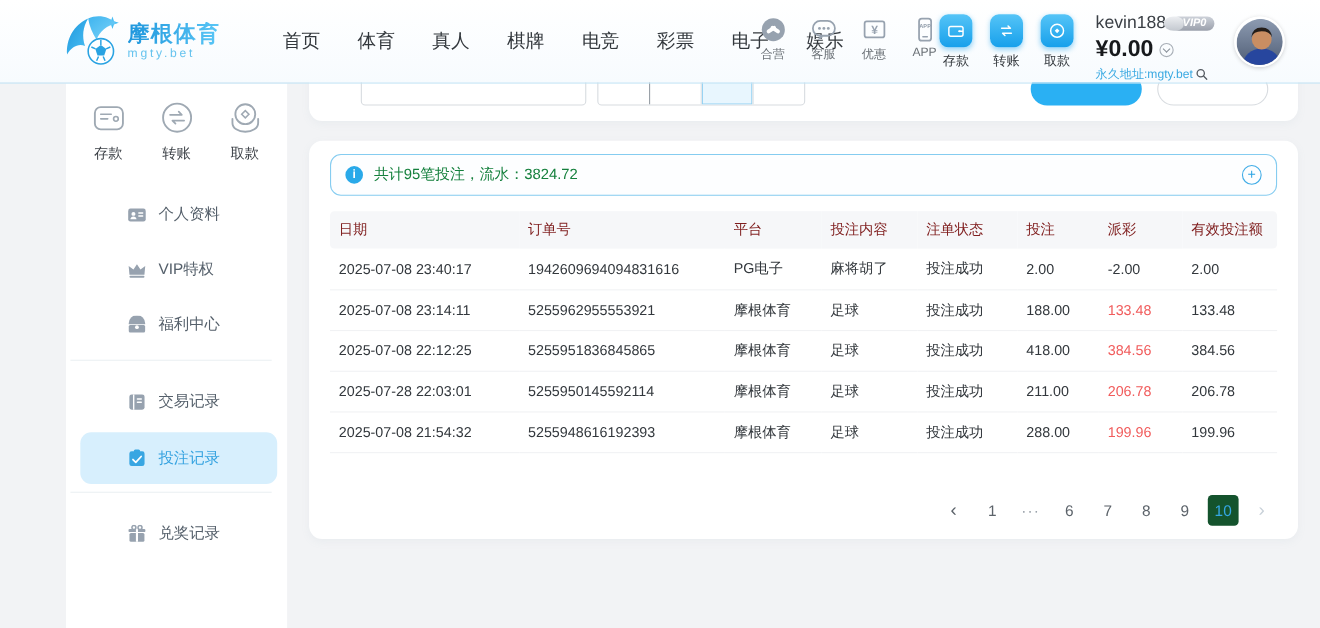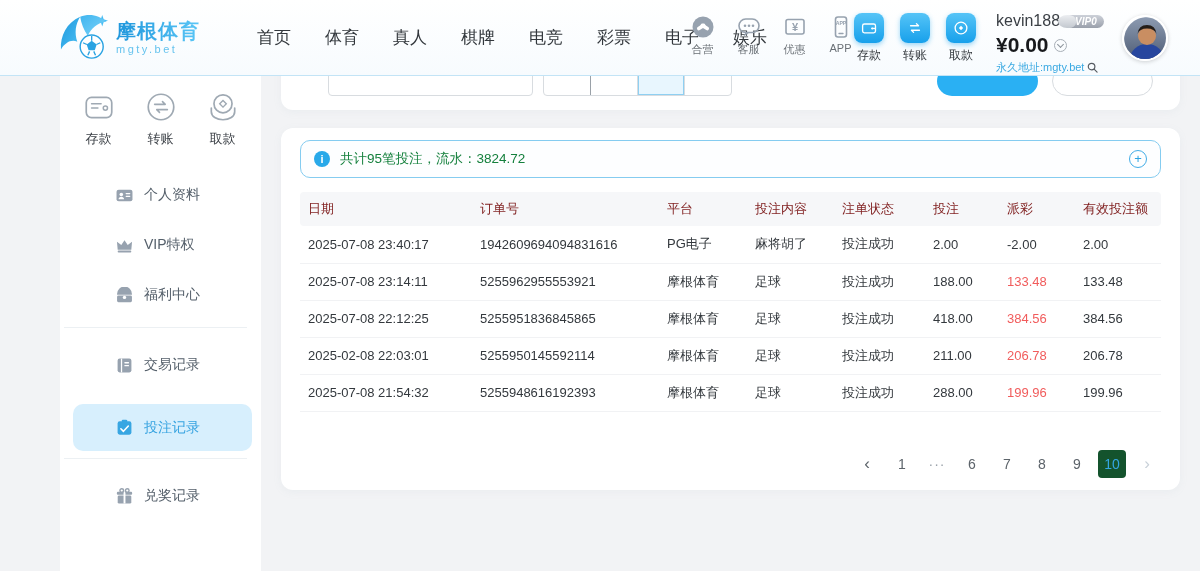--- a/index.html
+++ b/index.html
@@ -58,21 +58,21 @@
   
   .sidebar { position:absolute; left:60px; top:76px; width:201px; height:495px; background:#fff; }
   .side-quick { display:flex; justify-content:center; gap:16px; padding-top:14px; height:84px; }
   .squick { width:46px; text-align:center; cursor:pointer; }
   .squick svg { width:34px; height:34px; }
   .squick .lbl { font-size:13px; color:#3a3f45; margin-top:2px; }
   .side-menu { margin-top:10px; }
   .menu-item { height:50px; display:flex; align-items:center; padding-left:56px; cursor:pointer; color:#55606b; }
   .menu-item svg { width:17px; height:17px; flex:none; }
   .menu-item .lbl { font-size:14px; margin-left:11px; white-space:nowrap; }
-  .menu-item.active { height:47px; margin:14px 9px 0 13px; padding-left:43px; border-radius:10px;
+  .menu-item.active { height:47px; margin:3px 9px 0 13px; padding-left:43px; border-radius:10px;
     background:#d7effd; color:#36a3e0; }
   .menu-divider { height:1px; background:#ecEFf2; background:#ecf0f3; margin:7px 14px 12px 4px; }
 
   
   .filter-card { position:absolute; left:281px; top:40px; width:899px; height:70px; background:#fff;
     border-radius:12px; box-shadow:0 2px 8px rgba(140,160,180,.08); z-index:1; }
   .f-input { position:absolute; left:47px; top:26px; width:205px; height:30px; border:1px solid #d8dce0;
     border-radius:4px; background:#fff; font-size:13px; padding:0 10px; color:#333; outline:none; }
   .f-seg { position:absolute; left:262px; top:26px; width:189px; height:30px; display:flex;
     border:1px solid #d8dce0; border-radius:4px; overflow:hidden; background:#fff; }
@@ -417,21 +417,21 @@
     <td>5255951836845865</td>
     <td>摩根体育</td>
     <td>足球</td>
     <td>投注成功</td>
     <td>418.00</td>
     <td class="red">384.56</td>
     <td>384.56</td>
   </tr>
 
   <tr>
-    <td>2025-02-08 22:03:01</td>
+    <td>2025-07-28 22:03:01</td>
     <td>5255950145592114</td>
     <td>摩根体育</td>
     <td>足球</td>
     <td>投注成功</td>
     <td>211.00</td>
     <td class="red">206.78</td>
     <td>206.78</td>
   </tr>
 
   <tr>

